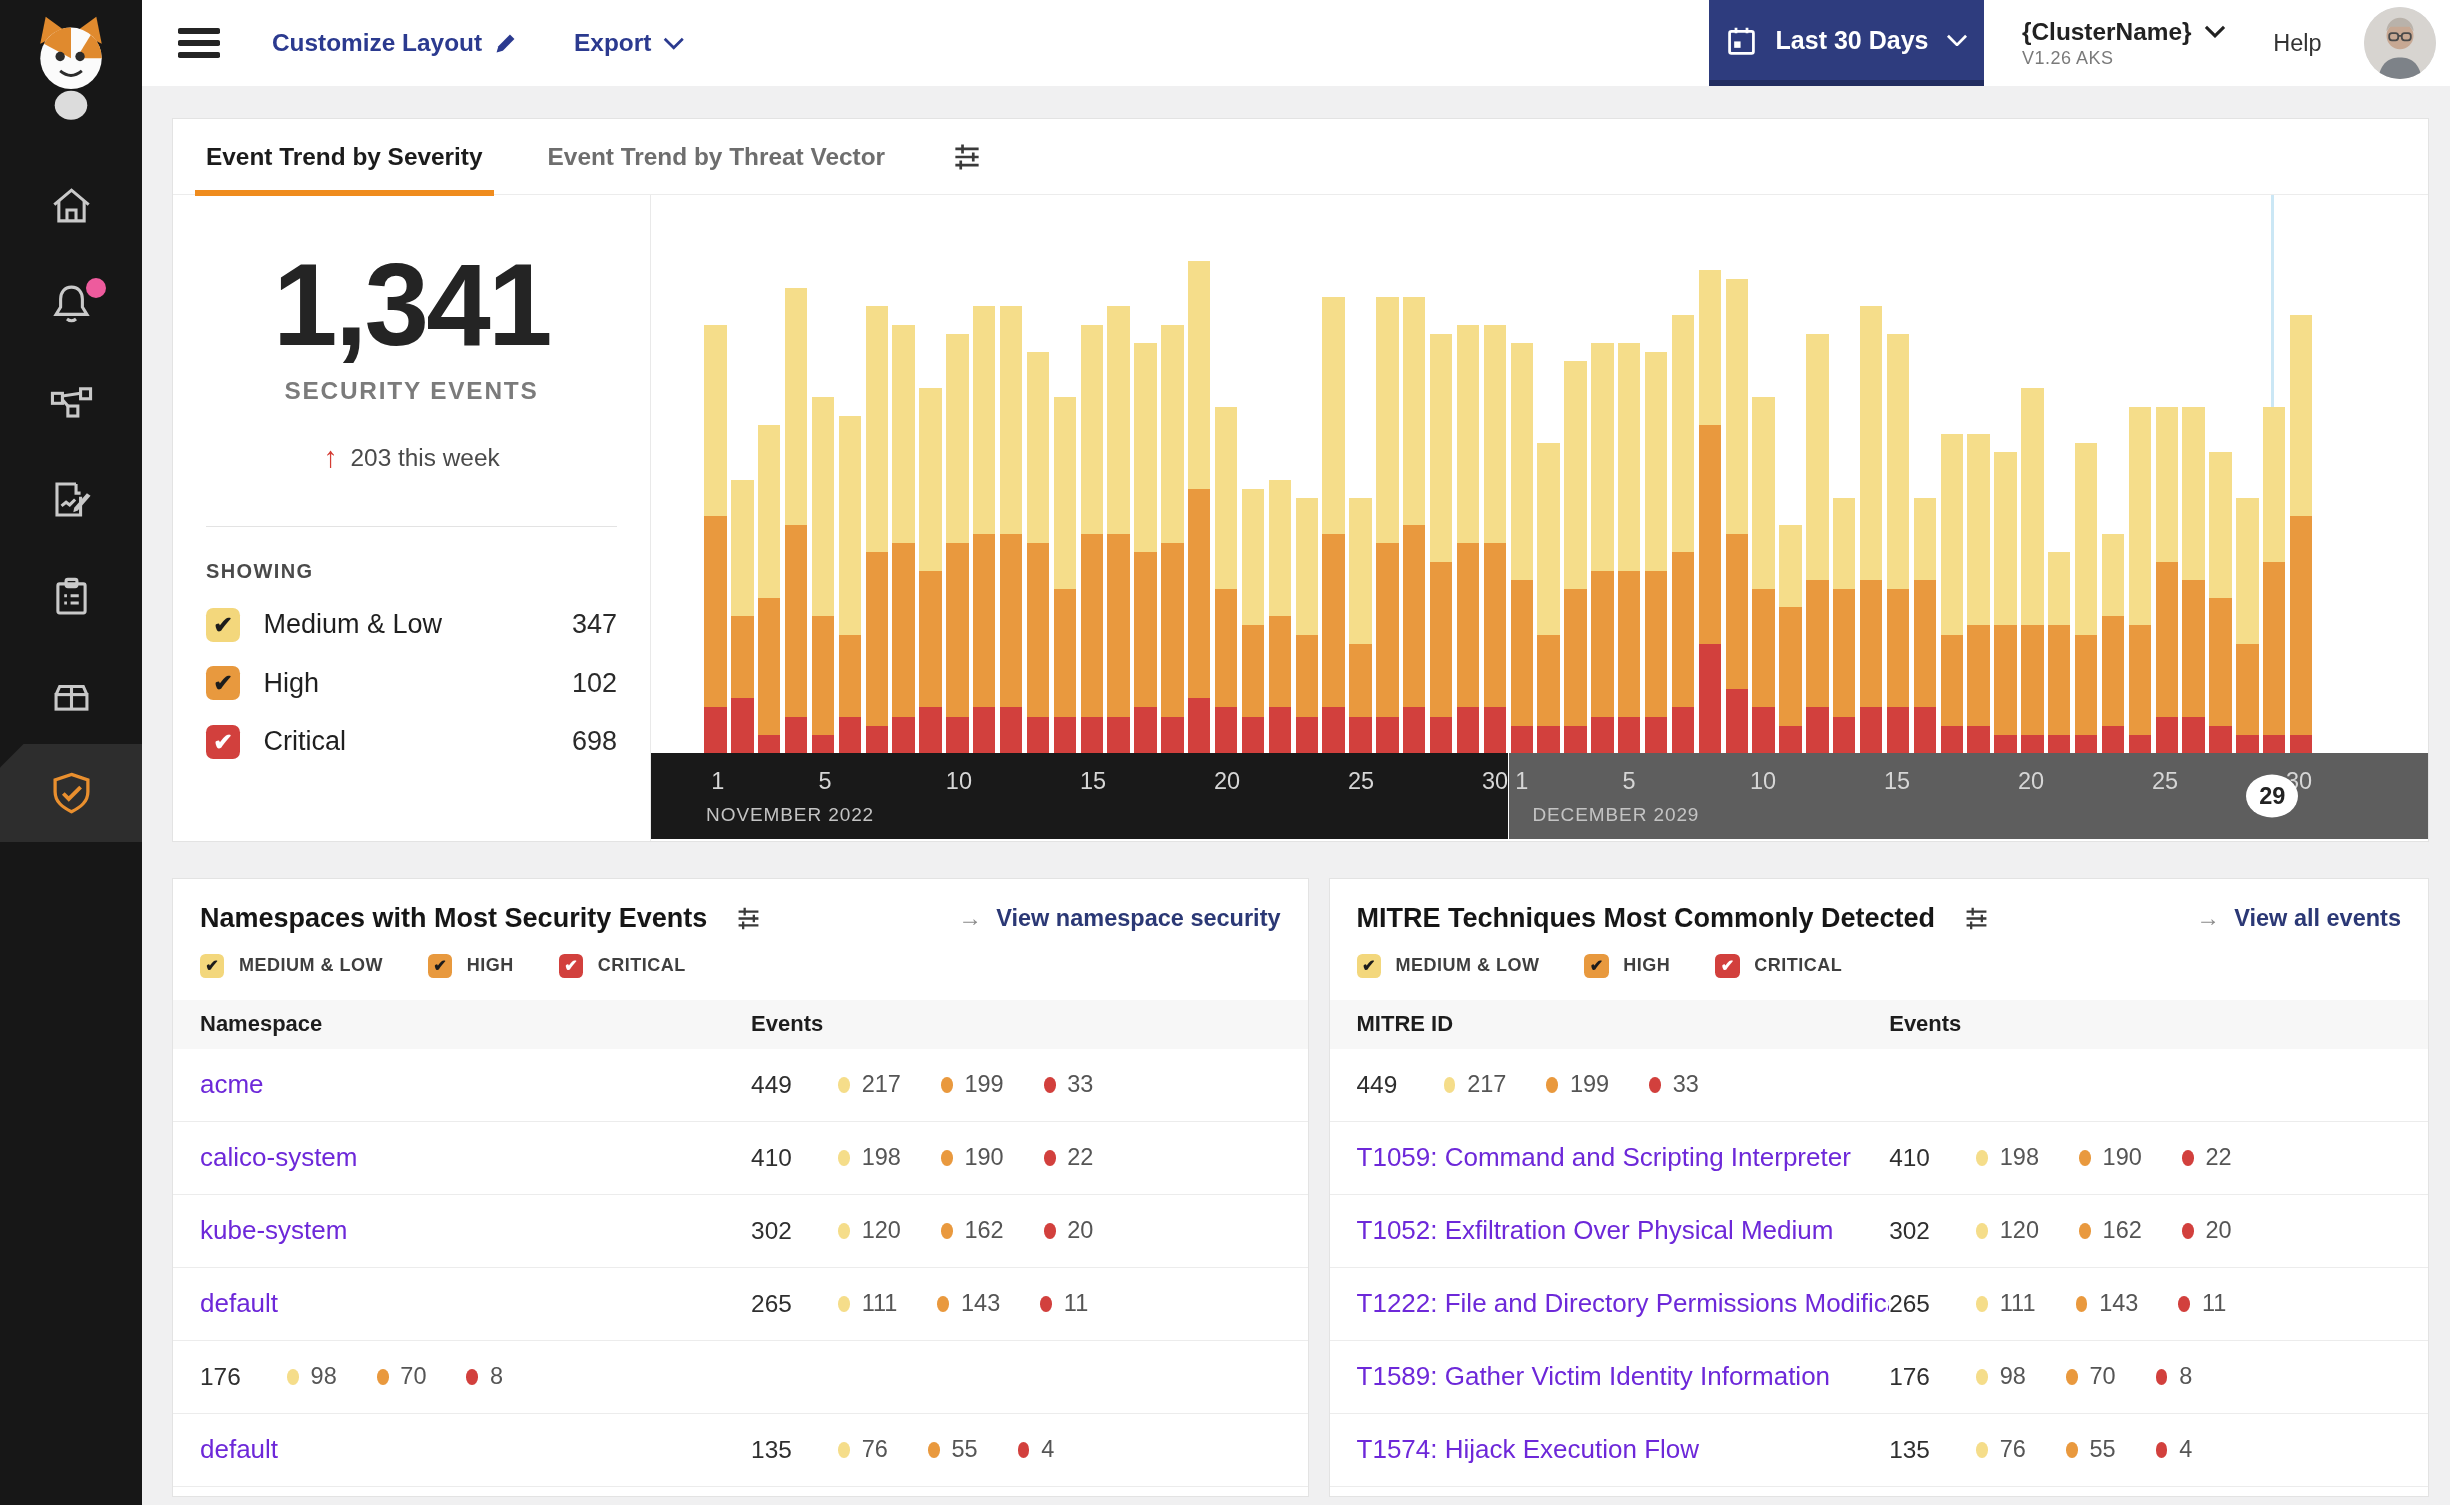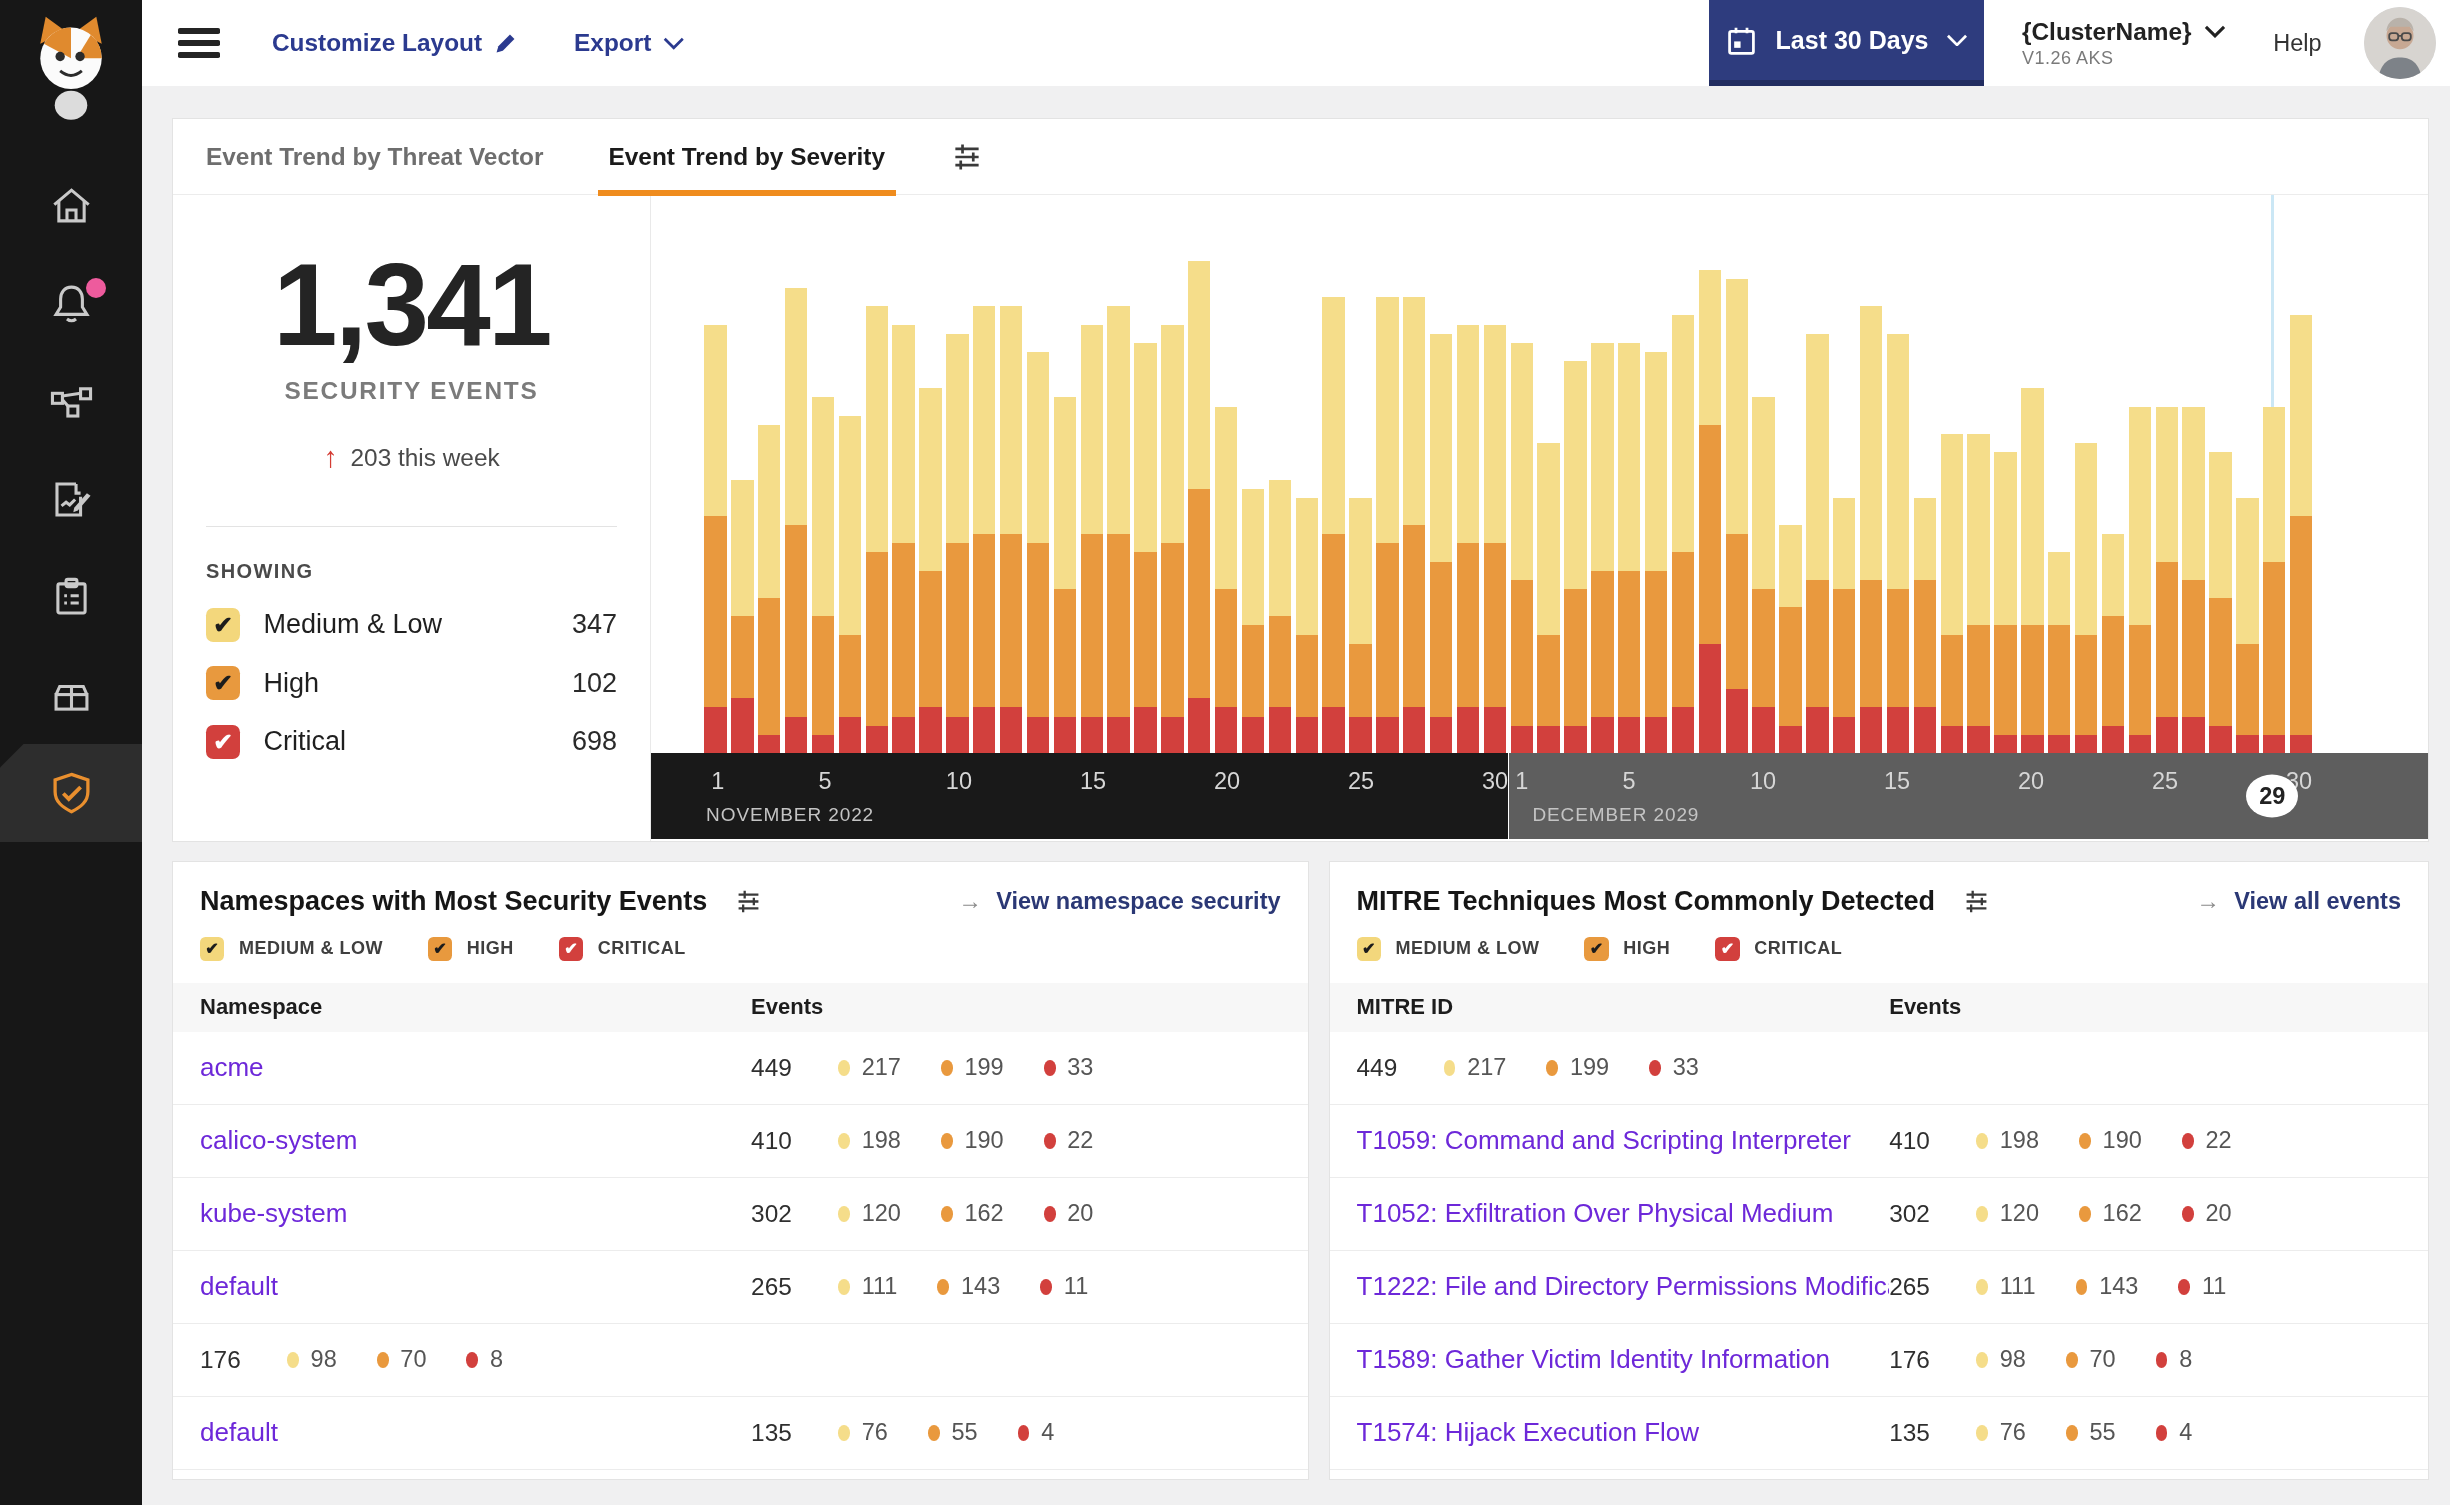--- a/index.html
+++ b/index.html
@@ -90,21 +90,21 @@
   .band.nov { left:0; width:48.2%; background:#191919; }
   .band.dec { left:calc(48.2% + 1.8px); right:0; background:#5e5e5e; }
   .tick { position:absolute; top:14.5px; transform:translateX(-50%); font-size:23.5px;
     color:#d6d6d6; z-index:1; }
   .mlabel { position:absolute; top:51px; font-size:19px; color:#c4c4c4; letter-spacing:0.9px; z-index:1; }
   .daycircle { position:absolute; top:50%; left:91.24%; transform:translate(-50%,-50%);
     width:52px; height:43px; background:#fff; border-radius:50%; display:flex; align-items:center;
     justify-content:center; font-size:23.5px; font-weight:bold; color:#222; z-index:2; cursor:pointer; }
 
   
-  .panels { display:flex; gap:20px; margin-top:19px; }
+  .panels { display:flex; gap:20px; margin-top:36px; }
   .panel { padding:23.5px 0 0; height:619px; overflow:hidden; }
   .panel.left { flex:1257; }
   .panel.right { flex:1217; }
   .phead { display:flex; align-items:center; padding:0 27px; }
   .ptl { font-size:27px; font-weight:bold; color:#161616; }
   .phead .ficon { margin-left:27px; }
   .viewlink { margin-left:auto; font-size:23.5px; font-weight:600; color:#2b3875;
     cursor:pointer; display:flex; align-items:center; gap:14.5px; }
   .viewlink .arr { color:#8a8a8a; font-weight:400; }
   .chips { display:flex; align-items:center; gap:45px; margin:20px 27px 0; }
@@ -251,22 +251,22 @@
           <path d="M38,32 h4" stroke="#4a4a4a" stroke-width="2"></path>
           <path d="M16,80 c2,-18 12,-24 24,-24 s22,6 24,24 z" fill="#7d8288"></path>
         </svg>
       </div>
     </header>
 
     <div class="content">
 
       <section class="card trend">
         <div class="tabbar">
+          <div class="tab active">Event Trend by Severity</div>
           <div class="tab">Event Trend by Threat Vector</div>
-          <div class="tab active">Event Trend by Severity</div>
           <div class="ficon">
             <svg class="icn" width="34" height="34" viewBox="0 0 38 38" fill="none" stroke="#3a3a3a" stroke-width="3">
               <path d="M6,10 h26 M6,19 h26 M6,28 h26"></path>
               <path d="M14,5 v10 M26,14 v10 M12,23 v10"></path>
             </svg>
           </div>
         </div>
 
         <div class="trend-body">
           <div class="summary">

